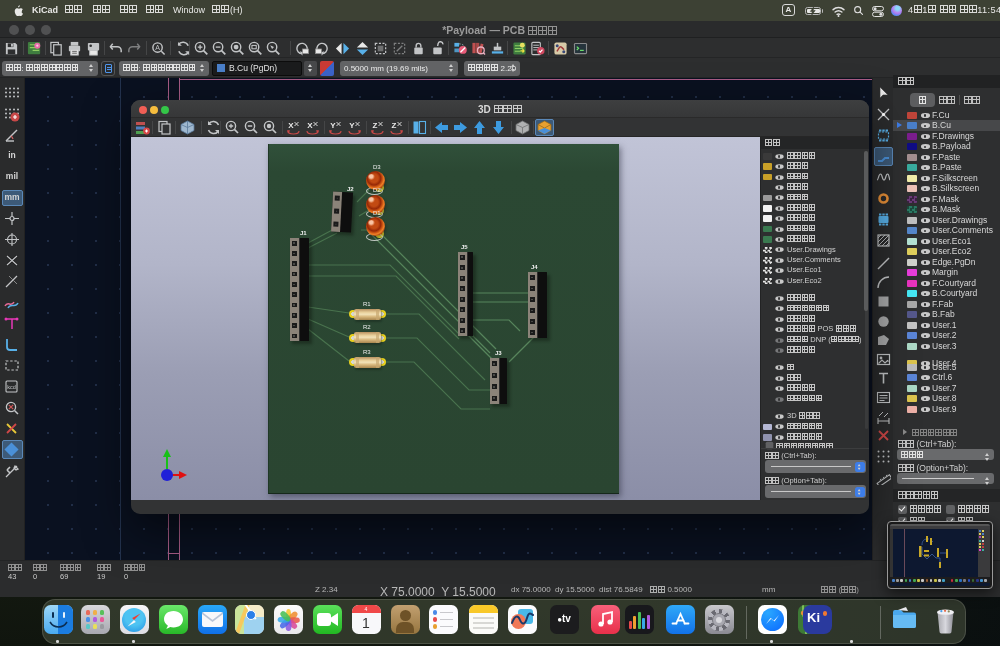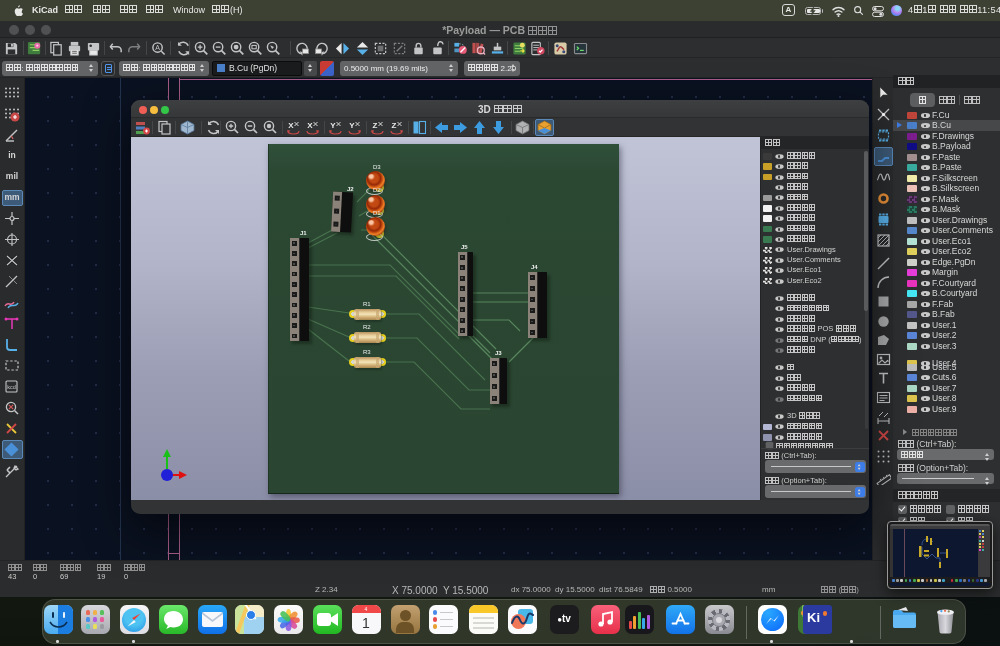--- a/index.html
+++ b/index.html
@@ -586,21 +586,21 @@
       <span class="t">User.4</span>
     </div>
     <div class="lrow" style="top:283.75px">
       <span class="sw" style="background:#bdbdbd"></span>
       <span class="eye"></span>
       <span class="t">User.5</span>
     </div>
     <div class="lrow" style="top:294.25px">
       <span class="sw" style="background:#5b86d8"></span>
       <span class="eye"></span>
-      <span class="t">Cuts.6</span>
+      <span class="t">Ctrl.6</span>
     </div>
     <div class="lrow" style="top:304.75px">
       <span class="sw" style="background:#abd8c5"></span>
       <span class="eye"></span>
       <span class="t">User.7</span>
     </div>
     <div class="lrow" style="top:315.25px">
       <span class="sw" style="background:#ddc54e"></span>
       <span class="eye"></span>
       <span class="t">User.8</span>
@@ -629,21 +629,21 @@
     <span class="ab" style="left:33px;top:2px;font-size:7.5px;color:#9a9a9a"><i class="k"></i><i class="k"></i></span>
     <span class="ab" style="left:60px;top:2px;font-size:7.5px;color:#9a9a9a"><i class="k"></i><i class="k"></i><i class="k"></i></span>
     <span class="ab" style="left:97px;top:2px;font-size:7.5px;color:#9a9a9a"><i class="k"></i><i class="k"></i></span>
     <span class="ab" style="left:124px;top:2px;font-size:7.5px;color:#9a9a9a"><i class="k"></i><i class="k"></i><i class="k"></i></span>
     <span class="ab" style="left:8px;top:11px;font-size:7.5px;color:#cccccc">43</span>
     <span class="ab" style="left:33px;top:11px;font-size:7.5px;color:#cccccc">0</span>
     <span class="ab" style="left:60px;top:11px;font-size:7.5px;color:#cccccc">69</span>
     <span class="ab" style="left:97px;top:11px;font-size:7.5px;color:#cccccc">19</span>
     <span class="ab" style="left:124px;top:11px;font-size:7.5px;color:#cccccc">0</span>
     <span class="ab" style="left:315px;top:24px;font-size:8px;color:#b8b8b8">Z 2.34</span>
-    <span class="ab" style="left:392px;top:24px;font-size:10px;color:#b8b8b8">X 75.0000&nbsp; Y 15.5000</span>
+    <span class="ab" style="left:380px;top:24px;font-size:12px;color:#b8b8b8">X 75.0000&nbsp; Y 15.5000</span>
     <span class="ab" style="left:511px;top:24px;font-size:8px;color:#b8b8b8">dx 75.0000&nbsp; dy 15.5000&nbsp; dist 76.5849</span>
     <span class="ab" style="left:650px;top:24px;font-size:8px;color:#b8b8b8"><i class="k"></i><i class="k"></i> 0.5000</span>
     <span class="ab" style="left:762px;top:24px;font-size:8px;color:#b8b8b8">mm</span>
     <span class="ab" style="left:821px;top:24px;font-size:8px;color:#9a9a9a"><i class="k"></i><i class="k"></i> (<i class="k"></i><i class="k"></i>)</span>
   </div>
 <div class="ab" style="left:131px;top:100px;width:738px;height:414px;border-radius:9px;box-shadow:0 16px 45px rgba(0,0,0,.55);z-index:10;background:#323334;overflow:hidden">
     <div class="ab" style="left:0;top:0;width:738px;height:18px;background:linear-gradient(#3e3f40,#363738);border-bottom:1px solid #2a2a2a">
       <div class="ab" style="left:8px;top:5.5px;width:8px;height:8px;border-radius:50%;background:#f05f56"></div>
       <div class="ab" style="left:19px;top:5.5px;width:8px;height:8px;border-radius:50%;background:#f6bd3e"></div>
       <div class="ab" style="left:30px;top:5.5px;width:8px;height:8px;border-radius:50%;background:#34c648"></div>
@@ -1232,21 +1232,21 @@
           <g fill="#e89038">
             <circle cx="5" cy="8" r="2.2"></circle>
             <circle cx="17" cy="14" r="2.2"></circle>
             <circle cx="23" cy="7" r="2.2"></circle>
             <circle cx="8" cy="22" r="2.2"></circle>
             <circle cx="20" cy="24" r="2.2"></circle>
           </g>
         </svg>
       </div>
     </div>
-    <div class="dock-i" style="left:760px;background:#2a3a9e;border-radius:3px">
+    <div class="dock-i" style="left:760px;background:#2a3a9e;border-radius:8px">
       <div class="ab" style="left:4px;top:5px;color:#fff;font-size:13px;font-weight:700;font-family:'Liberation Sans'">Ki</div>
       <div class="ab" style="left:19.5px;top:6px;width:4.5px;height:4.5px;border-radius:50%;background:#f07830"></div>
     </div>
     <div class="ab" style="left:837px;top:6px;width:1px;height:33px;background:rgba(255,255,255,.25)"></div>
     <div class="dock-i" style="left:846.5px;">
       <svg width="29" height="29" viewBox="0 0 29 29">
         <path d="M3 7a2 2 0 0 1 2-2h6l2.5 2.5H24a2 2 0 0 1 2 2V21a2 2 0 0 1-2 2H5a2 2 0 0 1-2-2z" fill="#4aa8ee"></path>
         <path d="M3 10h23v11a2 2 0 0 1-2 2H5a2 2 0 0 1-2-2z" fill="#66bbf4"></path>
         <path d="M8 5 16 2l2 4z" fill="#e8e8ec"></path>
       </svg>

